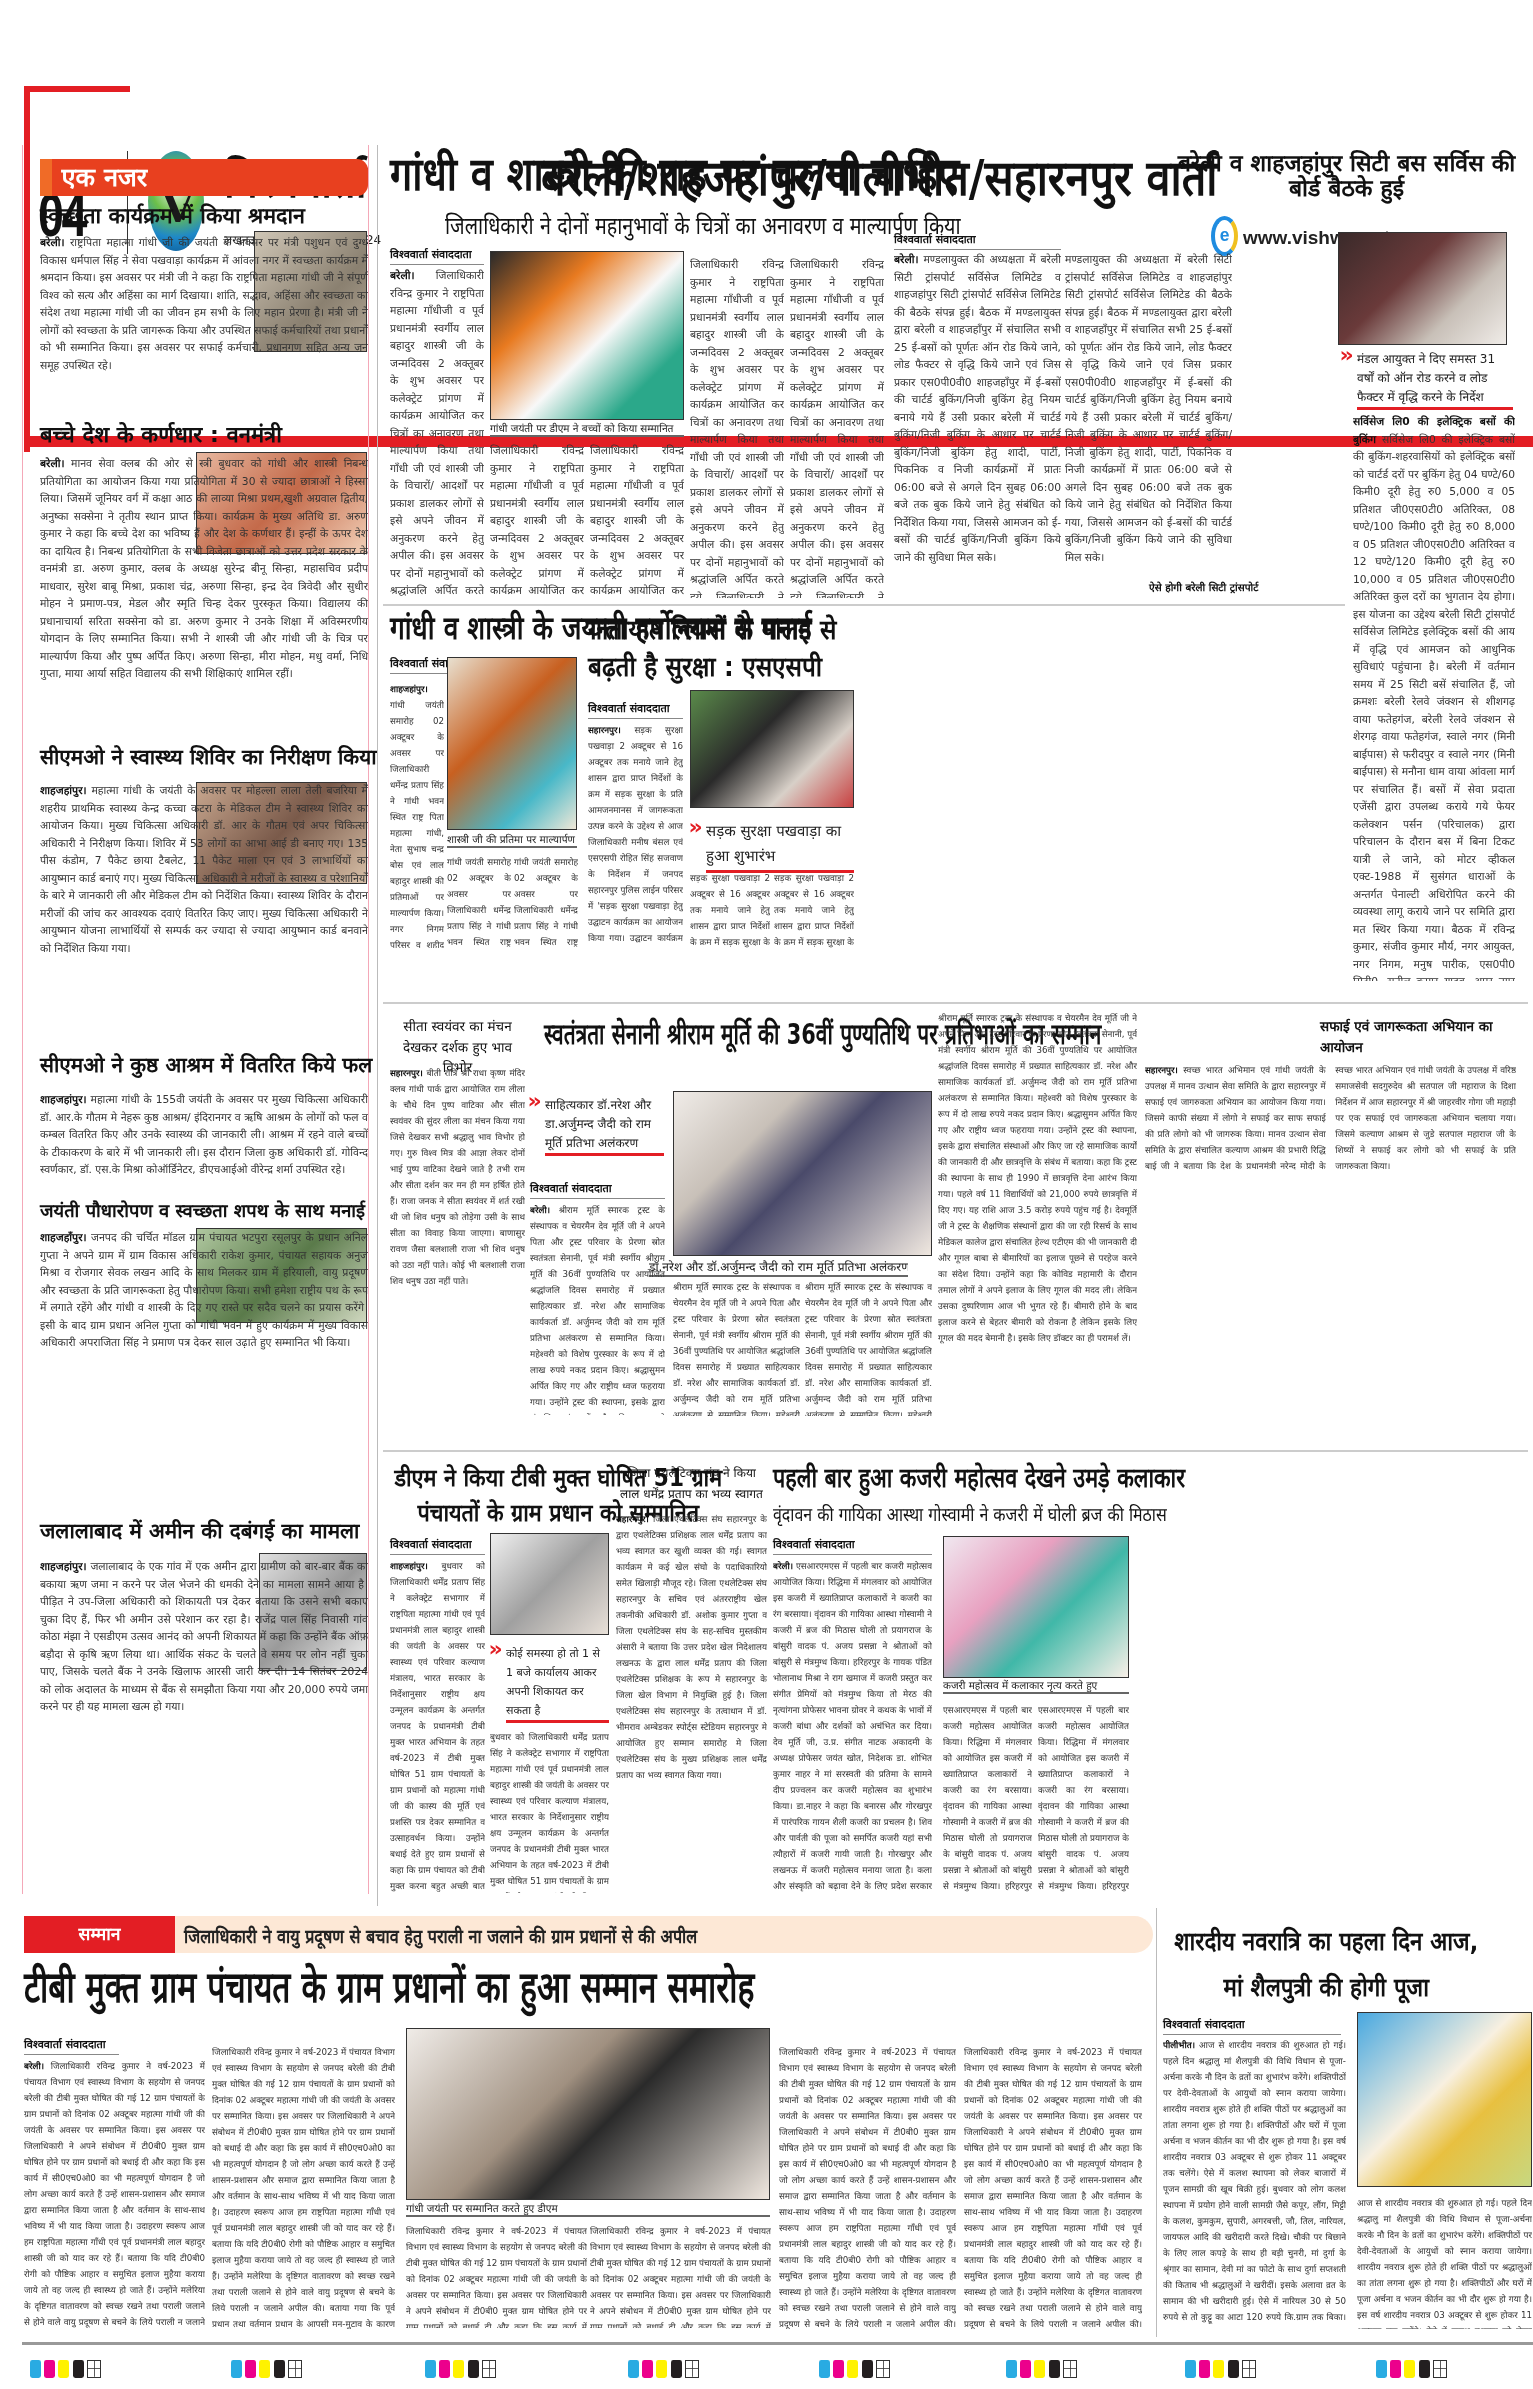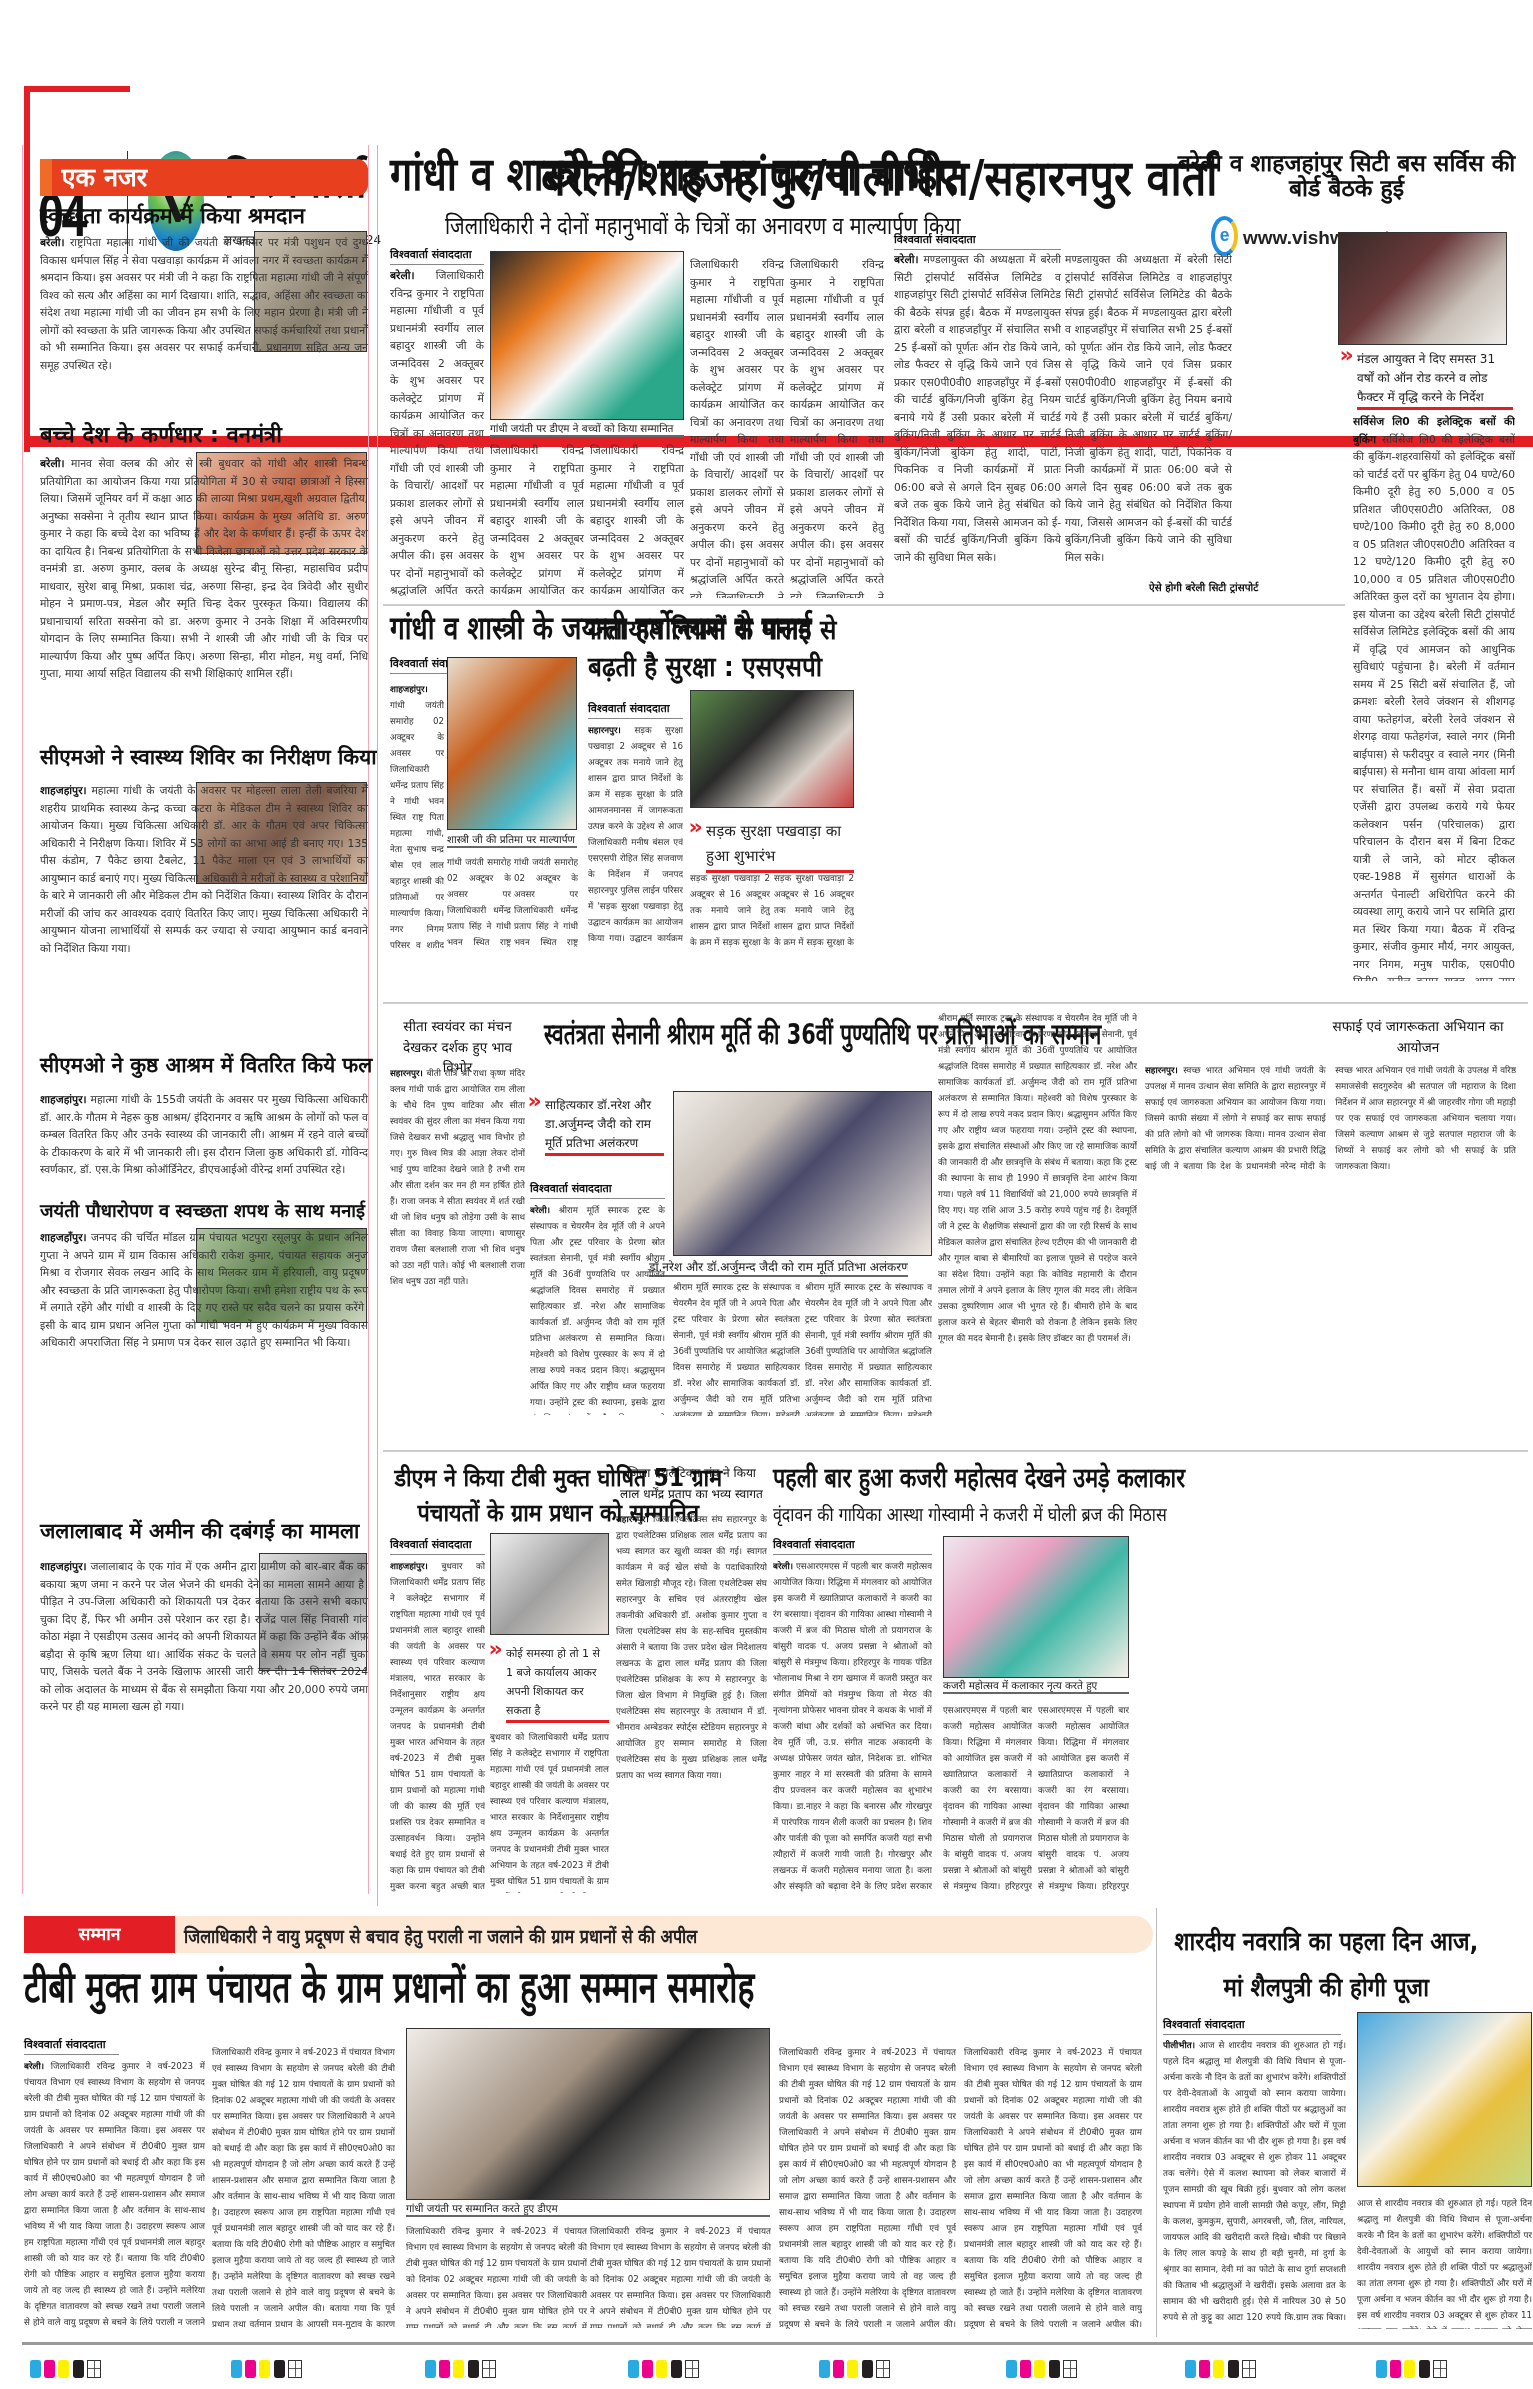--- a/index.html
+++ b/index.html
@@ -118,21 +118,21 @@
 <div class="abs hl" style="left:544px;top:1019px;font-size:29px;transform:scaleX(0.72)">स्वतंत्रता सेनानी श्रीराम मूर्ति की 36वीं पुण्यतिथि पर प्रतिभाओं का सम्मान</div>
 <div class="abs pull" style="left:545px;top:1096px;width:119px;font-size:12px;line-height:19px">साहित्यकार डॉ.नरेश और डा.अर्जुमन्द जैदी को राम मूर्ति प्रतिभा अलंकरण</div>
 <div class="abs byline" style="left:530px;top:1180px;width:135px">विश्ववार्ता संवाददाता</div>
 <div class="abs photo" style="left:673px;top:1091px;width:259px;height:165px;background:linear-gradient(135deg,#f0ece8,#c8c0b8 30%,#4a4a6a 50%,#f0e8e0)"></div>
 <div class="abs cap" style="left:649px;top:1258px;width:259px;font-size:12px">डॉ.नरेश और डॉ.अर्जुमन्द जैदी को राम मूर्ति प्रतिभा अलंकरण से सम्मानित किया</div>
 <div class="abs body" style="left:530px;top:1202px;width:135px;height:213px;font-size:8.7px;line-height:16px"><b>बरेली।</b> <span>श्रीराम मूर्ति स्मारक ट्रस्ट के संस्थापक व चेयरमैन देव मूर्ति जी ने अपने पिता और ट्रस्ट परिवार के प्रेरणा स्रोत स्वतंत्रता सेनानी, पूर्व मंत्री स्वर्गीय श्रीराम मूर्ति की 36वीं पुण्यतिथि पर आयोजित श्रद्धांजलि दिवस समारोह में प्रख्यात साहित्यकार डॉ. नरेश और सामाजिक कार्यकर्ता डॉ. अर्जुमन्द जैदी को राम मूर्ति प्रतिभा अलंकरण से सम्मानित किया। महेश्वरी को विशेष पुरस्कार के रूप में दो लाख रुपये नकद प्रदान किए। श्रद्धासुमन अर्पित किए गए और राष्ट्रीय ध्वज फहराया गया। उन्होंने ट्रस्ट की स्थापना, इसके द्वारा संचालित संस्थाओं और किए जा रहे सामाजिक कार्यों की जानकारी दी और छात्रवृत्ति के संबंध में बताया। कहा कि ट्रस्ट की स्थापना के साथ ही 1990 में छात्रवृत्ति देना आरंभ किया गया। पहले वर्ष 11 विद्यार्थियों को 21,000 रुपये छात्रवृत्ति में दिए गए। यह राशि आज 3.5 करोड़ रुपये पहुंच गई है। देवमूर्ति जी ने ट्रस्ट के शैक्षणिक संस्थानों द्वारा की जा रही रिसर्च के साथ मेडिकल कालेज द्वारा संचालित हेल्थ एटीएम की भी जानकारी दी और गूगल बाबा से बीमारियों का इलाज पूछने से परहेज करने का संदेश दिया। उन्होंने कहा कि कोविड महामारी के दौरान तमाल लोगों ने अपने इलाज के लिए गूगल की मदद ली। लेकिन उसका दुष्परिणाम आज भी भुगत रहे हैं। बीमारी होने के बाद इलाज करने से बेहतर बीमारी को रोकना है लेकिन इसके लिए गूगल की मदद बेमानी है। इसके लिए डॉक्टर का ही परामर्श लें।</span></div>
 <div class="abs body" style="left:673px;top:1279px;width:127px;height:137px;font-size:8.7px;line-height:16px">श्रीराम मूर्ति स्मारक ट्रस्ट के संस्थापक व चेयरमैन देव मूर्ति जी ने अपने पिता और ट्रस्ट परिवार के प्रेरणा स्रोत स्वतंत्रता सेनानी, पूर्व मंत्री स्वर्गीय श्रीराम मूर्ति की 36वीं पुण्यतिथि पर आयोजित श्रद्धांजलि दिवस समारोह में प्रख्यात साहित्यकार डॉ. नरेश और सामाजिक कार्यकर्ता डॉ. अर्जुमन्द जैदी को राम मूर्ति प्रतिभा अलंकरण से सम्मानित किया। महेश्वरी को विशेष पुरस्कार के रूप में दो लाख रुपये नकद प्रदान किए। श्रद्धासुमन अर्पित किए गए और राष्ट्रीय ध्वज फहराया गया। उन्होंने ट्रस्ट की स्थापना, इसके द्वारा संचालित संस्थाओं और किए जा रहे सामाजिक कार्यों की जानकारी दी और छात्रवृत्ति के संबंध में बताया। कहा कि ट्रस्ट की स्थापना के साथ ही 1990 में छात्रवृत्ति देना आरंभ किया गया। पहले वर्ष 11 विद्यार्थियों को 21,000 रुपये छात्रवृत्ति में दिए गए। यह राशि आज 3.5 करोड़ रुपये पहुंच गई है। देवमूर्ति जी ने ट्रस्ट के शैक्षणिक संस्थानों द्वारा की जा रही रिसर्च के साथ मेडिकल कालेज द्वारा संचालित हेल्थ एटीएम की भी जानकारी दी और गूगल बाबा से बीमारियों का इलाज पूछने से परहेज करने का संदेश दिया। उन्होंने कहा कि कोविड महामारी के दौरान तमाल लोगों ने अपने इलाज के लिए गूगल की मदद ली। लेकिन उसका दुष्परिणाम आज भी भुगत रहे हैं। बीमारी होने के बाद इलाज करने से बेहतर बीमारी को रोकना है लेकिन इसके लिए गूगल की मदद बेमानी है। इसके लिए डॉक्टर का ही परामर्श लें।</div>
 <div class="abs body" style="left:805px;top:1279px;width:127px;height:137px;font-size:8.7px;line-height:16px">श्रीराम मूर्ति स्मारक ट्रस्ट के संस्थापक व चेयरमैन देव मूर्ति जी ने अपने पिता और ट्रस्ट परिवार के प्रेरणा स्रोत स्वतंत्रता सेनानी, पूर्व मंत्री स्वर्गीय श्रीराम मूर्ति की 36वीं पुण्यतिथि पर आयोजित श्रद्धांजलि दिवस समारोह में प्रख्यात साहित्यकार डॉ. नरेश और सामाजिक कार्यकर्ता डॉ. अर्जुमन्द जैदी को राम मूर्ति प्रतिभा अलंकरण से सम्मानित किया। महेश्वरी को विशेष पुरस्कार के रूप में दो लाख रुपये नकद प्रदान किए। श्रद्धासुमन अर्पित किए गए और राष्ट्रीय ध्वज फहराया गया। उन्होंने ट्रस्ट की स्थापना, इसके द्वारा संचालित संस्थाओं और किए जा रहे सामाजिक कार्यों की जानकारी दी और छात्रवृत्ति के संबंध में बताया। कहा कि ट्रस्ट की स्थापना के साथ ही 1990 में छात्रवृत्ति देना आरंभ किया गया। पहले वर्ष 11 विद्यार्थियों को 21,000 रुपये छात्रवृत्ति में दिए गए। यह राशि आज 3.5 करोड़ रुपये पहुंच गई है। देवमूर्ति जी ने ट्रस्ट के शैक्षणिक संस्थानों द्वारा की जा रही रिसर्च के साथ मेडिकल कालेज द्वारा संचालित हेल्थ एटीएम की भी जानकारी दी और गूगल बाबा से बीमारियों का इलाज पूछने से परहेज करने का संदेश दिया। उन्होंने कहा कि कोविड महामारी के दौरान तमाल लोगों ने अपने इलाज के लिए गूगल की मदद ली। लेकिन उसका दुष्परिणाम आज भी भुगत रहे हैं। बीमारी होने के बाद इलाज करने से बेहतर बीमारी को रोकना है लेकिन इसके लिए गूगल की मदद बेमानी है। इसके लिए डॉक्टर का ही परामर्श लें।</div>
 <div class="abs body" style="left:938px;top:1010px;width:199px;height:406px;font-size:8.7px;line-height:16px">श्रीराम मूर्ति स्मारक ट्रस्ट के संस्थापक व चेयरमैन देव मूर्ति जी ने अपने पिता और ट्रस्ट परिवार के प्रेरणा स्रोत स्वतंत्रता सेनानी, पूर्व मंत्री स्वर्गीय श्रीराम मूर्ति की 36वीं पुण्यतिथि पर आयोजित श्रद्धांजलि दिवस समारोह में प्रख्यात साहित्यकार डॉ. नरेश और सामाजिक कार्यकर्ता डॉ. अर्जुमन्द जैदी को राम मूर्ति प्रतिभा अलंकरण से सम्मानित किया। महेश्वरी को विशेष पुरस्कार के रूप में दो लाख रुपये नकद प्रदान किए। श्रद्धासुमन अर्पित किए गए और राष्ट्रीय ध्वज फहराया गया। उन्होंने ट्रस्ट की स्थापना, इसके द्वारा संचालित संस्थाओं और किए जा रहे सामाजिक कार्यों की जानकारी दी और छात्रवृत्ति के संबंध में बताया। कहा कि ट्रस्ट की स्थापना के साथ ही 1990 में छात्रवृत्ति देना आरंभ किया गया। पहले वर्ष 11 विद्यार्थियों को 21,000 रुपये छात्रवृत्ति में दिए गए। यह राशि आज 3.5 करोड़ रुपये पहुंच गई है। देवमूर्ति जी ने ट्रस्ट के शैक्षणिक संस्थानों द्वारा की जा रही रिसर्च के साथ मेडिकल कालेज द्वारा संचालित हेल्थ एटीएम की भी जानकारी दी और गूगल बाबा से बीमारियों का इलाज पूछने से परहेज करने का संदेश दिया। उन्होंने कहा कि कोविड महामारी के दौरान तमाल लोगों ने अपने इलाज के लिए गूगल की मदद ली। लेकिन उसका दुष्परिणाम आज भी भुगत रहे हैं। बीमारी होने के बाद इलाज करने से बेहतर बीमारी को रोकना है लेकिन इसके लिए गूगल की मदद बेमानी है। इसके लिए डॉक्टर का ही परामर्श लें।</div>
 
-<div class="abs hl" style="left:1320px;top:1016px;font-size:13.5px;white-space:normal;width:196px;text-align:center;font-weight:normal;line-height:20.7px">सफाई एवं जागरूकता अभियान का आयोजन</div>
+<div class="abs hl" style="left:1320px;top:1016px;font-size:13.5px;white-space:normal;width:196px;font-weight:bold;line-height:20.7px">सफाई एवं जागरूकता अभियान का आयोजन</div>
 <div class="abs body" style="left:1145px;top:1062px;width:371px;height:353px;font-size:8.7px;line-height:16px;column-count:2;column-gap:9.5px"><b>सहारनपुर।</b> <span>स्वच्छ भारत अभिमान एवं गांधी जयंती के उपलक्ष में मानव उत्थान सेवा समिति के द्वारा सहारनपुर में सफाई एवं जागरुकता अभियान का आयोजन किया गया। जिसमे काफी संख्या में लोगो ने सफाई कर साफ सफाई की प्रति लोगो को भी जागरुक किया। मानव उत्थान सेवा समिति के द्वारा संचालित कल्याण आश्रम की प्रभारी रिद्धि बाई जी ने बताया कि देश के प्रधानमंत्री नरेन्द मोदी के स्वच्छ भारत अभियान एवं गांधी जयंती के उपलक्ष में वरिष्ठ समाजसेवी सदगुरुदेव श्री सतपाल जी महाराज के दिशा निर्देशन में आज सहारनपुर में श्री जाहरवीर गोगा जी महाड़ी पर एक सफाई एवं जागरुकता अभियान चलाया गया। जिसमे कल्याण आश्रम से जुडे सतपाल महाराज जी के शिष्यों ने सफाई कर लोगो को भी सफाई के प्रति जागरुकता किया।</span></div>
 
 <div class="abs hl" style="left:390px;top:1461px;font-size:24px;white-space:normal;width:374px;text-align:center;transform:scaleX(0.9);line-height:35px">डीएम ने किया टीबी मुक्त घोषित 51 ग्राम पंचायतों के ग्राम प्रधान को सम्मानित</div>
 <div class="abs byline" style="left:390px;top:1536px;width:95px">विश्ववार्ता संवाददाता</div>
 <div class="abs photo" style="left:490px;top:1533px;width:119px;height:102px;background:linear-gradient(135deg,#f0f0f0,#a0a0a0 50%,#e8e0d8)"></div>
 <div class="abs pull" style="left:506px;top:1644px;width:103px;font-size:11px;line-height:19px">कोई समस्या हो तो 1 से 1 बजे कार्यालय आकर अपनी शिकायत कर सकता है</div>
 <div class="abs body" style="left:390px;top:1558px;width:95px;height:334px;font-size:8.7px;line-height:16px"><b>शाहजहांपुर।</b> <span>बुधवार को जिलाधिकारी धर्मेंद्र प्रताप सिंह ने कलेक्ट्रेट सभागार में राष्ट्रपिता महात्मा गांधी एवं पूर्व प्रधानमंत्री लाल बहादुर शास्त्री की जयंती के अवसर पर स्वास्थ्य एवं परिवार कल्याण मंत्रालय, भारत सरकार के निर्देशानुसार राष्ट्रीय क्षय उन्मूलन कार्यक्रम के अन्तर्गत जनपद के प्रधानमंत्री टीबी मुक्त भारत अभियान के तहत वर्ष-2023 में टीबी मुक्त घोषित 51 ग्राम पंचायतों के ग्राम प्रधानों को महात्मा गांधी जी की कास्य की मूर्ति एवं प्रशस्ति पत्र देकर सम्मानित व उत्साहवर्धन किया। उन्होंने बधाई देते हुए ग्राम प्रधानों से कहा कि ग्राम पंचायत को टीबी मुक्त करना बहुत अच्छी बात है इसको इसी तरीके से बनाए रखना है। इससे अन्य ग्राम पंचायतों के ग्राम प्रधान भी अपने ग्राम पंचायत को टीबी मुक्त करने के लिए प्रेरित होंगे। जिलाधिकारी ने कहा कि गांव की समस्या हल करने में ग्राम प्रधानों के जिला प्रशासन के सहयोग की बहुत आवश्यकता है। उन्होंने कहा कि आप सबके माध्यम से लोगों की समस्या सुनकर अच्छे ढंग से निस्तारित की जाएगी। किसी को भी कोई समस्या हो तो 10:00 बजे से 1:00 कार्यालय आकर अपनी शिकायत कर सकता है। उन्होंने कहा कि दो न्याय पंचायतों पर एक अधिकारी की ड्यूटी लगाई है जो प्रत्येक बृहस्पतिवार को गांवों में जाकर शाम 4:00 बजे से 7:00 तक ग्राम चौपाल में समस्याओं को सुनेंगे।</span></div>
 <div class="abs body" style="left:490px;top:1729px;width:119px;height:164px;font-size:8.7px;line-height:16px">बुधवार को जिलाधिकारी धर्मेंद्र प्रताप सिंह ने कलेक्ट्रेट सभागार में राष्ट्रपिता महात्मा गांधी एवं पूर्व प्रधानमंत्री लाल बहादुर शास्त्री की जयंती के अवसर पर स्वास्थ्य एवं परिवार कल्याण मंत्रालय, भारत सरकार के निर्देशानुसार राष्ट्रीय क्षय उन्मूलन कार्यक्रम के अन्तर्गत जनपद के प्रधानमंत्री टीबी मुक्त भारत अभियान के तहत वर्ष-2023 में टीबी मुक्त घोषित 51 ग्राम पंचायतों के ग्राम प्रधानों को महात्मा गांधी जी की कास्य की मूर्ति एवं प्रशस्ति पत्र देकर सम्मानित व उत्साहवर्धन किया। उन्होंने बधाई देते हुए ग्राम प्रधानों से कहा कि ग्राम पंचायत को टीबी मुक्त करना बहुत अच्छी बात है इसको इसी तरीके से बनाए रखना है। इससे अन्य ग्राम पंचायतों के ग्राम प्रधान भी अपने ग्राम पंचायत को टीबी मुक्त करने के लिए प्रेरित होंगे। जिलाधिकारी ने कहा कि गांव की समस्या हल करने में ग्राम प्रधानों के जिला प्रशासन के सहयोग की बहुत आवश्यकता है। उन्होंने कहा कि आप सबके माध्यम से लोगों की समस्या सुनकर अच्छे ढंग से निस्तारित की जाएगी। किसी को भी कोई समस्या हो तो 10:00 बजे से 1:00 कार्यालय आकर अपनी शिकायत कर सकता है। उन्होंने कहा कि दो न्याय पंचायतों पर एक अधिकारी की ड्यूटी लगाई है जो प्रत्येक बृहस्पतिवार को गांवों में जाकर शाम 4:00 बजे से 7:00 तक ग्राम चौपाल में समस्याओं को सुनेंगे।</div>
 
 <div class="abs hl" style="left:616px;top:1463px;font-size:12px;white-space:normal;width:151px;text-align:center;font-weight:normal;line-height:20.7px">जिला एथलेटिक्स संघ ने किया लाल धर्मेंद्र प्रताप का भव्य स्वागत</div>

